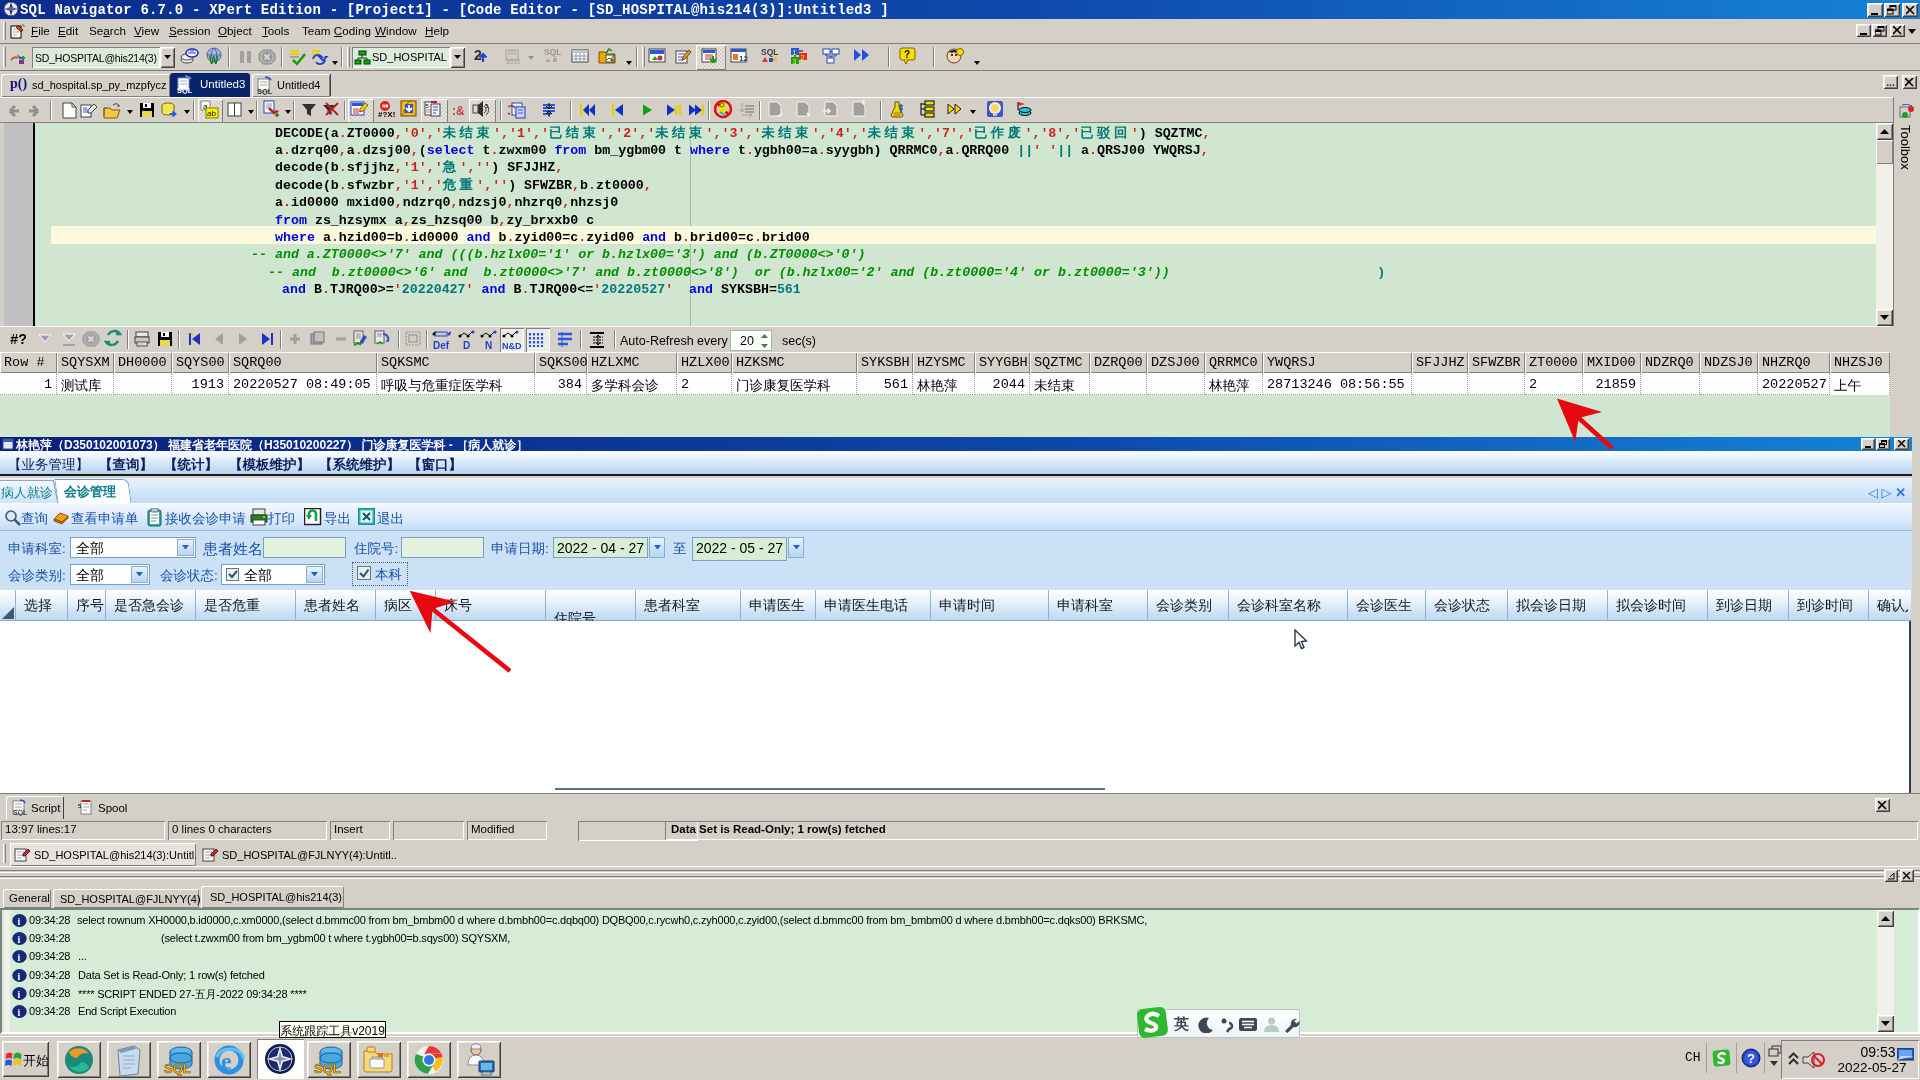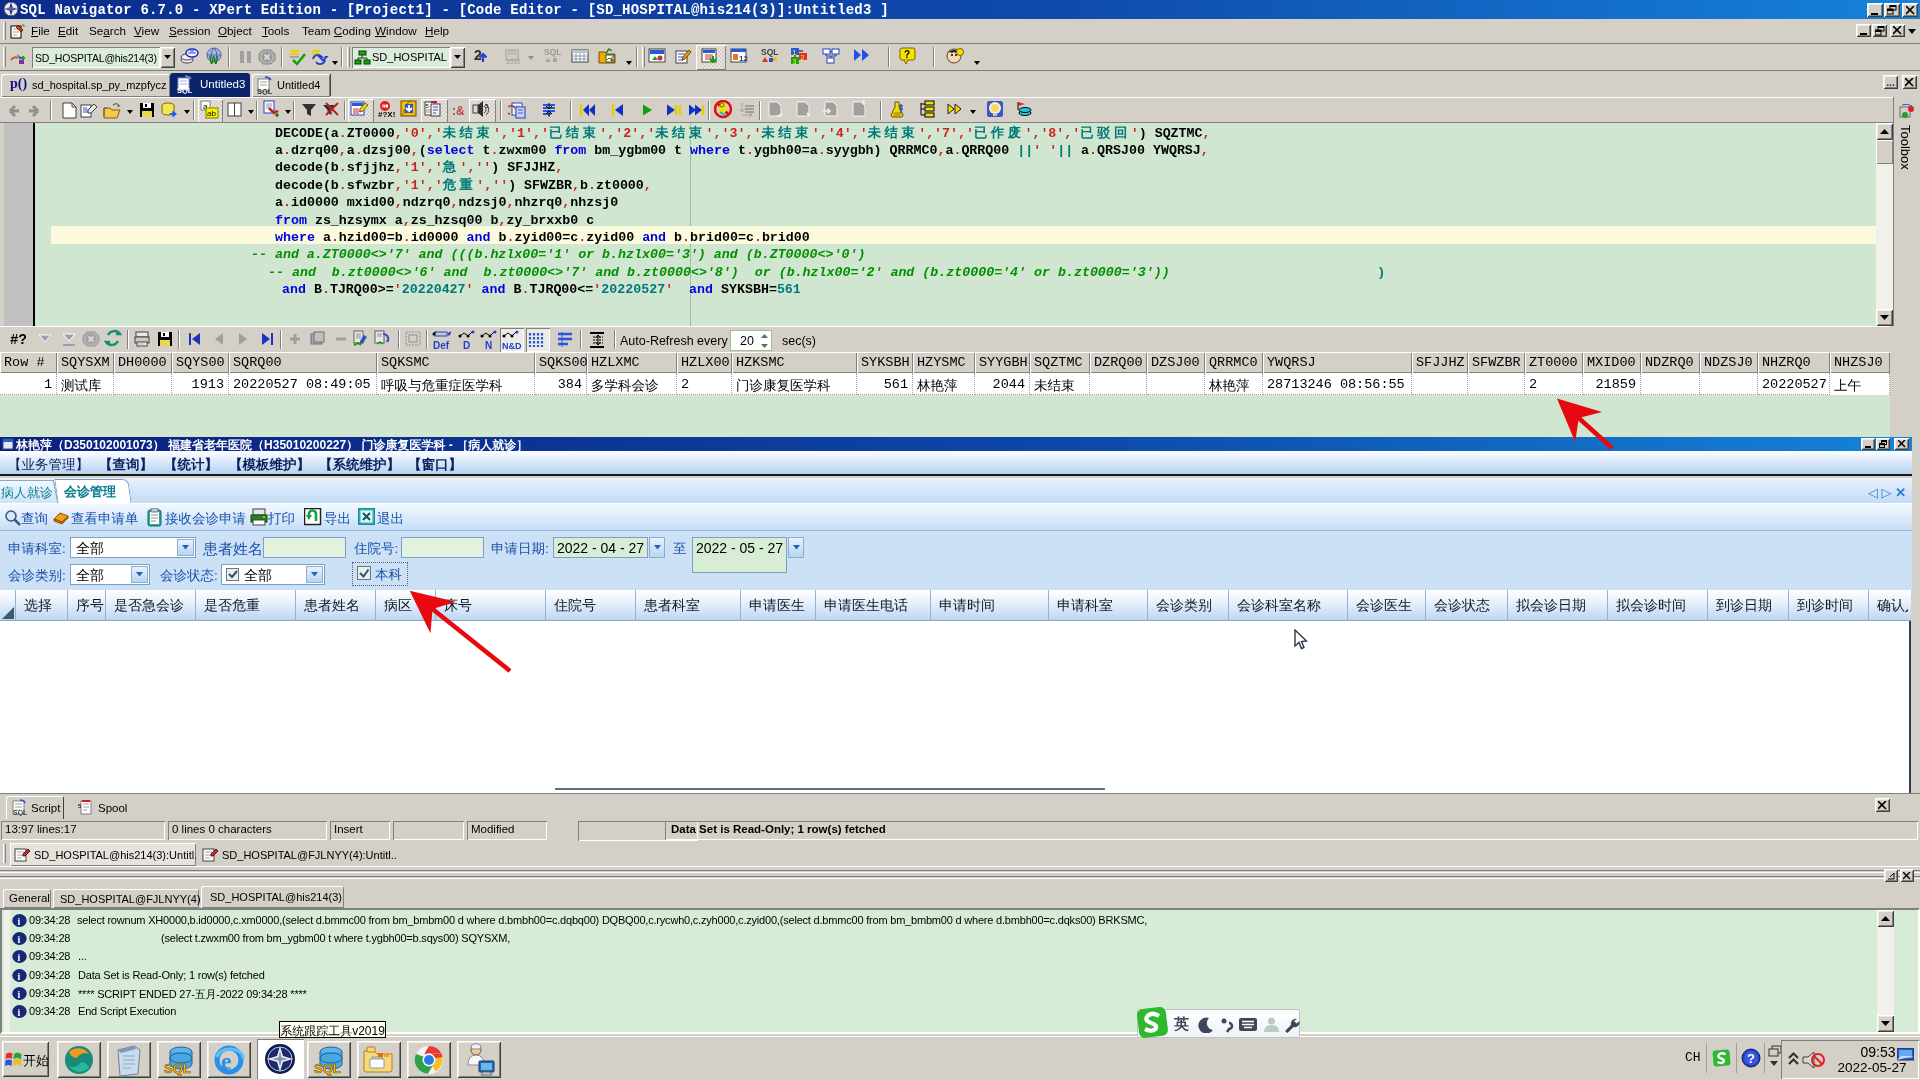--- a/index.html
+++ b/index.html
@@ -794,21 +794,21 @@
   <div class="abs" style="left:354px;top:9px;font-size:13.5px;color:#1a52a8">住院号:</div>
   <div class="abs" style="left:401px;top:6px;width:83px;height:21px;background:#e2f2dc;border:1px solid #7aa0c8"></div>
   <div class="abs" style="left:491px;top:9px;font-size:13.5px;color:#1a52a8">申请日期:</div>
   <div class="abs" style="left:553px;top:6px;width:95px;height:21px;background:#d8eed4;border:1px solid #7aa0c8;font-size:14px;text-align:center;padding-top:2px">2022 - 04 - 27</div>
   <div class="abs" style="left:649px;top:6px;width:16px;height:21px;background:linear-gradient(180deg,#e8f2fc,#b8d4f0);border:1px solid #88aed6;display:flex;align-items:center;justify-content:center">
         <svg width="7" height="5">
           <path d="M0 0 h7 l-3.5 4.5 z" fill="#2060c0"></path>
         </svg>
       </div>
   <div class="abs" style="left:673px;top:9px;font-size:13.5px;color:#1a52a8">至</div>
-  <div class="abs" style="left:692px;top:6px;width:95px;height:36px;background:#d8eed4;border:1px solid #7aa0c8;font-size:14px;text-align:center;padding-top:2px">2022 - 05 - 27</div>
+  <div class="abs" style="left:692px;top:6px;width:95px;height:24px;background:#d8eed4;border:1px solid #7aa0c8;font-size:14px;text-align:center;padding-top:2px">2022 - 05 - 27</div>
   <div class="abs" style="left:788px;top:6px;width:16px;height:21px;background:linear-gradient(180deg,#e8f2fc,#b8d4f0);border:1px solid #88aed6;display:flex;align-items:center;justify-content:center">
         <svg width="7" height="5">
           <path d="M0 0 h7 l-3.5 4.5 z" fill="#2060c0"></path>
         </svg>
       </div>
   <div class="abs" style="left:8px;top:36px;font-size:13.5px;color:#1a52a8">会诊类别:</div>
   <div class="abs" style="left:70px;top:33px;width:80px;height:21px;background:#fff;border:1px solid #7aa0c8">
         <div style="padding:2px 0 0 5px;font-size:14px">全部</div>
         <div class="abs" style="right:1px;top:1px;width:17px;height:17px;background:linear-gradient(180deg,#e8f2fc,#b8d4f0);border:1px solid #88aed6;display:flex;align-items:center;justify-content:center">
           <svg width="7" height="5">
@@ -838,21 +838,21 @@
  </div>
 
  <div class="abs" id="histh" style="left:0;top:153px;width:1911px;height:31px;background:linear-gradient(180deg,#ffffff 0%,#e8f1fb 40%,#bed7f1 100%);border-bottom:1px solid #88a8cc;font-size:14px;color:#101828">
       <div class="abs" style="left:15px;top:0;width:52px;height:31px;border-left:1px solid #8fb2d6;padding:7px 0 0 8px;overflow:hidden;white-space:nowrap">选择</div>
       <div class="abs" style="left:67px;top:0;width:38px;height:31px;border-left:1px solid #8fb2d6;padding:7px 0 4px 8px;overflow:hidden;white-space:nowrap">序号</div>
       <div class="abs" style="left:105px;top:0;width:90px;height:31px;border-left:1px solid #8fb2d6;padding:7px 0 0 8px;overflow:hidden;white-space:nowrap">是否急会诊</div>
       <div class="abs" style="left:195px;top:0;width:100px;height:31px;border-left:1px solid #8fb2d6;padding:7px 0 0 8px;overflow:hidden;white-space:nowrap">是否危重</div>
       <div class="abs" style="left:295px;top:0;width:80px;height:31px;border-left:1px solid #8fb2d6;padding:7px 0 0 8px;overflow:hidden;white-space:nowrap">患者姓名</div>
       <div class="abs" style="left:375px;top:0;width:60px;height:31px;border-left:1px solid #8fb2d6;padding:7px 0 0 8px;overflow:hidden;white-space:nowrap">病区</div>
       <div class="abs" style="left:435px;top:0;width:110px;height:31px;border-left:1px solid #8fb2d6;padding:7px 0 0 8px;overflow:hidden;white-space:nowrap">床号</div>
-      <div class="abs" style="left:545px;top:0;width:90px;height:31px;border-left:1px solid #8fb2d6;padding:7px 0 0 8px;overflow:hidden;white-space:nowrap">住院号</div>
+      <div class="abs" style="left:545px;top:0;width:90px;height:31px;border-left:1px solid #8fb2d6;padding:20px 0 0 8px;overflow:hidden;white-space:nowrap">住院号</div>
       <div class="abs" style="left:635px;top:0;width:105px;height:48px;border-left:1px solid #8fb2d6;padding:7px 0 8px 8px;overflow:hidden;white-space:nowrap">患者科室</div>
       <div class="abs" style="left:740px;top:0;width:75px;height:31px;border-left:1px solid #8fb2d6;padding:7px 0 0 8px;overflow:hidden;white-space:nowrap">申请医生</div>
       <div class="abs" style="left:815px;top:0;width:115px;height:31px;border-left:1px solid #8fb2d6;padding:7px 0 0 8px;overflow:hidden;white-space:nowrap">申请医生电话</div>
       <div class="abs" style="left:930px;top:0;width:118px;height:31px;border-left:1px solid #8fb2d6;padding:7px 0 0 8px;overflow:hidden;white-space:nowrap">申请时间</div>
       <div class="abs" style="left:1048px;top:0;width:99px;height:31px;border-left:1px solid #8fb2d6;padding:7px 0 0 8px;overflow:hidden;white-space:nowrap">申请科室</div>
       <div class="abs" style="left:1147px;top:0;width:81px;height:31px;border-left:1px solid #8fb2d6;padding:7px 0 0 8px;overflow:hidden;white-space:nowrap">会诊类别</div>
       <div class="abs" style="left:1228px;top:0;width:119px;height:31px;border-left:1px solid #8fb2d6;padding:7px 0 0 8px;overflow:hidden;white-space:nowrap">会诊科室名称</div>
       <div class="abs" style="left:1347px;top:0;width:78px;height:31px;border-left:1px solid #8fb2d6;padding:7px 0 0 8px;overflow:hidden;white-space:nowrap">会诊医生</div>
       <div class="abs" style="left:1425px;top:0;width:82px;height:31px;border-left:1px solid #8fb2d6;padding:7px 0 0 8px;overflow:hidden;white-space:nowrap">会诊状态</div>
       <div class="abs" style="left:1507px;top:0;width:100px;height:31px;border-left:1px solid #8fb2d6;padding:7px 0 0 8px;overflow:hidden;white-space:nowrap">拟会诊日期</div>

